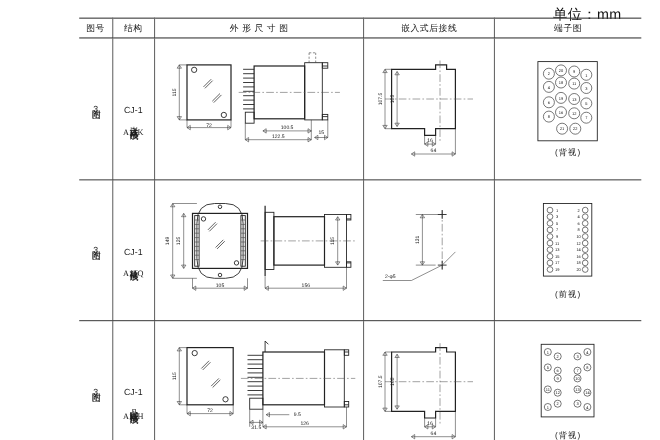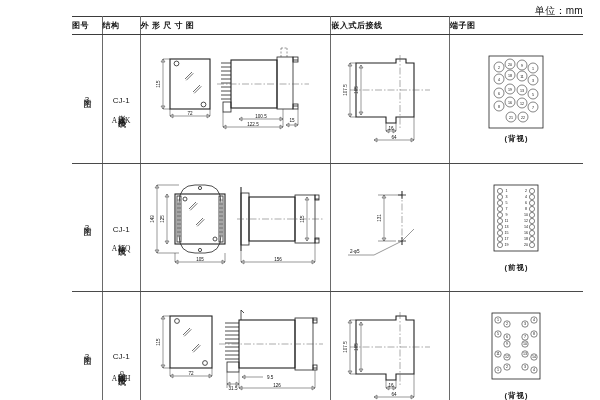--- a/index.html
+++ b/index.html
@@ -3,31 +3,31 @@
 <meta charset="utf-8">
 <style>
   html,body{margin:0;padding:0;}
   body{
     width:600px;height:400px;background:#fff;overflow:hidden;
     font-family:"Liberation Sans","DejaVu Sans",sans-serif;
     color:#1a1a1a;
   }
   .sheet{position:relative;width:600px;height:400px;}
   .unit{
-    position:absolute;right:17px;top:4px;
-    font-size:10px;letter-spacing:.3px;color:#111;
+    position:absolute;right:35px;top:4px;
+    font-size:13px;letter-spacing:.3px;color:#111;
   }
   table.spec{
     position:absolute;left:72px;top:16px;
     border-collapse:collapse;width:511px;
     table-layout:fixed;
   }
   table.spec td,table.spec th{padding:0;vertical-align:middle;}
   .hdr td{
-    height:17px;font-size:8px;font-weight:bold;
+    height:17px;text-align:center;font-size:8px;font-weight:normal;
     border-top:1.4px solid #3b3b3b;border-bottom:1.4px solid #3b3b3b;
     letter-spacing:.5px;color:#111;
   }
   .hdr td.vline{border-right:1px solid #6a6a6a;}
   .rowsep td{border-bottom:1.2px solid #4a4a4a;height:0;padding:0;}
   .cell{border-right:1px solid #6a6a6a;position:relative;}
   .cell.last{border-right:none;}
   .c-no{width:30px;}
   .c-struct{width:38px;}
   .c-outline{width:190px;}
@@ -46,21 +46,21 @@
   svg{display:block;overflow:visible;}
   .ln{stroke:#222;stroke-width:.8;fill:none;}
   .ln2{stroke:#222;stroke-width:1.1;fill:none;}
   .thin{stroke:#444;stroke-width:.55;fill:none;}
   .ctr{stroke:#555;stroke-width:.5;fill:none;stroke-dasharray:7 2 1.5 2;}
   .dim{stroke:#333;stroke-width:.5;fill:none;}
   .dtxt{font-size:4.6px;fill:#111;font-family:"Liberation Sans",sans-serif;}
   .dtxtv{font-size:4.6px;fill:#111;font-family:"Liberation Sans",sans-serif;}
   .circ{stroke:#333;stroke-width:.6;fill:#fff;}
   .tnum{font-size:3.6px;fill:#111;font-family:"Liberation Sans",sans-serif;text-anchor:middle;}
-  .viewlbl{font-size:7.5px;text-align:center;margin-top:3px;letter-spacing:1px;font-weight:bold;}
+  .viewlbl{font-size:7.5px;text-align:center;margin-top:3px;letter-spacing:1px;}
   .termbox{display:flex;flex-direction:column;align-items:center;justify-content:center;height:100%;}
   .hatch{stroke:#333;stroke-width:.7;fill:none;}
 </style>
 </head>
 <body>
 
 <div class="sheet">
 
   <div class="unit">单位：mm</div>
 

